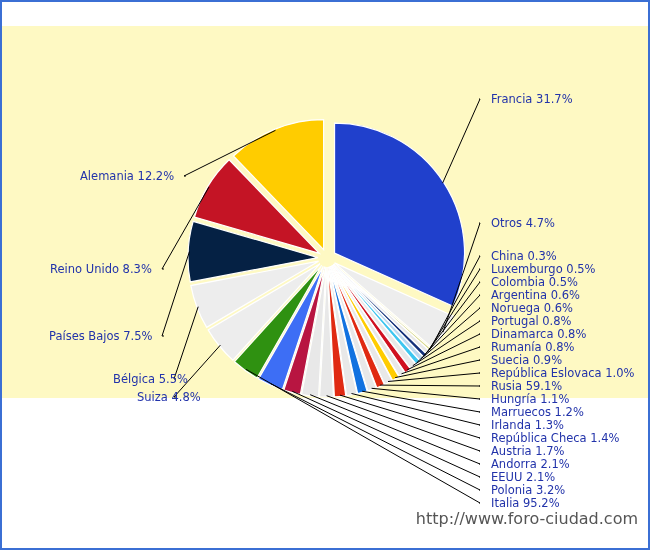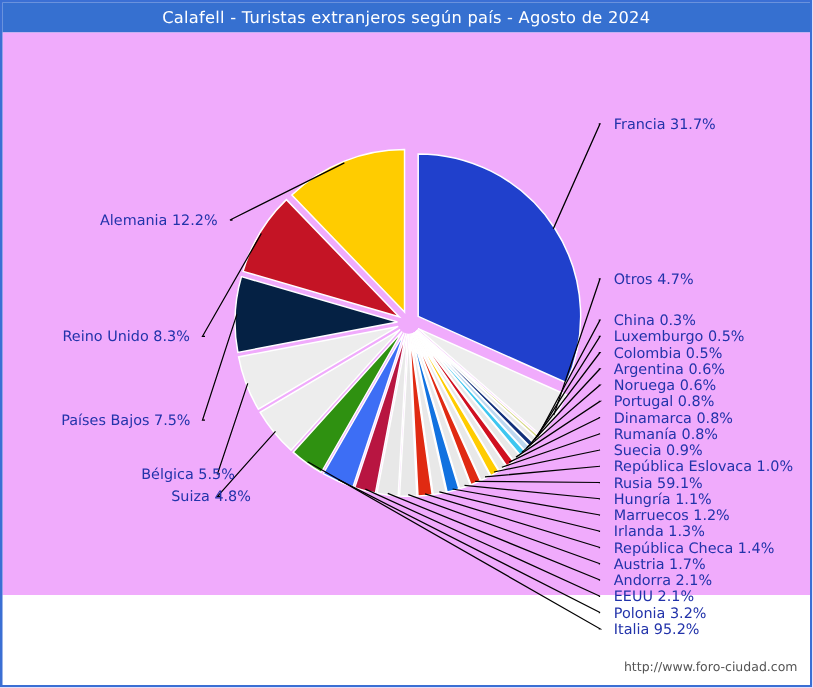--- a/index.html
+++ b/index.html
@@ -39,54 +39,51 @@
     justify-content: center;
     letter-spacing: 0.2px;
     box-sizing: border-box;
   }
   
   #plot {
     position: absolute;
     left: 2px;
     top: 26px;
     width: 646px;
-    height: 450px;
-    background: #f0abfc;
+    height: 372px;
+    background: #fef9c3;
   }
   #pie-svg {
     position: absolute;
     left: 0;
     top: 0;
   }
   .lbl {
     position: absolute;
     font-size: 11.5px;
     color: #2233aa;
     white-space: nowrap;
     line-height: 12px;
   }
   .lbl.right { text-align: left; }
   .lbl.left  { text-align: right; }
   #footer {
     position: absolute;
     right: 12px;
-    bottom: 10px;
-    font-size: 10px;
+    bottom: 22px;
+    font-size: 16px;
     color: #555555;
     white-space: nowrap;
   }
 </style>
 </head>
 <body>
 
 <div id="page">
 
-  <div id="title-bar">
-    <span>Calafell - Turistas extranjeros según país - Agosto de 2024</span>
-  </div>
 
   <div id="plot">
     <svg id="pie-svg" width="646" height="522" viewBox="0 0 646 522">
       <g id="slices">
           <path d="M 332.55 227.11 L 332.55 97.11 A 130 130 0 0 1 451.20 280.23 Z" fill="#2040cc" stroke="#ffffff" stroke-width="1.2"></path>
           <path d="M 332.58 236.85 L 451.23 289.97 A 130 130 0 0 1 430.64 322.20 Z" fill="#ededed" stroke="#ffffff" stroke-width="1.2"></path>
           <path d="M 331.73 237.97 L 429.78 323.33 A 130 130 0 0 1 428.16 325.16 Z" fill="#d8d88a" stroke="#ffffff" stroke-width="1.2"></path>
           <path d="M 331.58 238.14 L 428.01 325.33 A 130 130 0 0 1 425.22 328.32 Z" fill="#e8e8e8" stroke="#ffffff" stroke-width="1.2"></path>
           <path d="M 331.38 238.34 L 425.02 328.52 A 130 130 0 0 1 422.15 331.42 Z" fill="#12307a" stroke="#ffffff" stroke-width="1.2"></path>
           <path d="M 331.16 238.56 L 421.92 331.63 A 130 130 0 0 1 418.35 334.99 Z" fill="#bcd8f0" stroke="#ffffff" stroke-width="1.2"></path>

